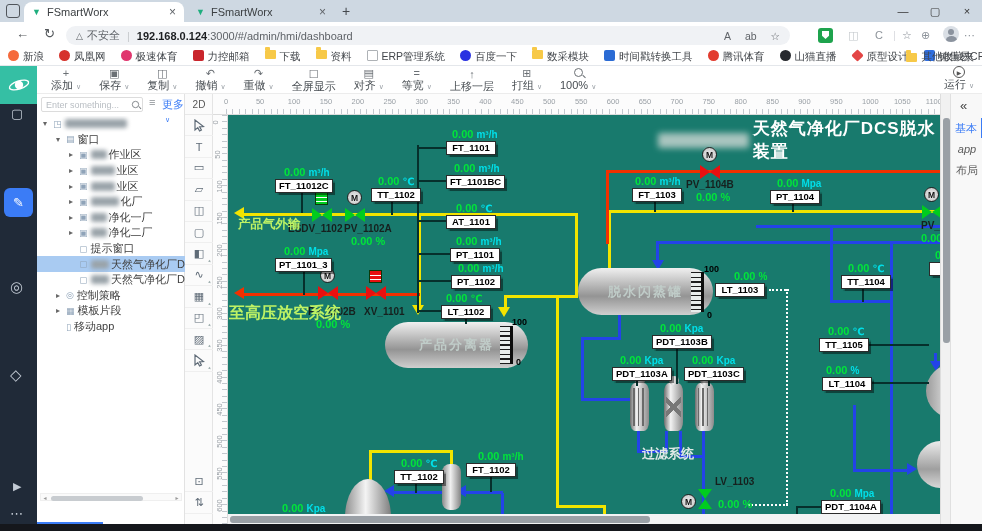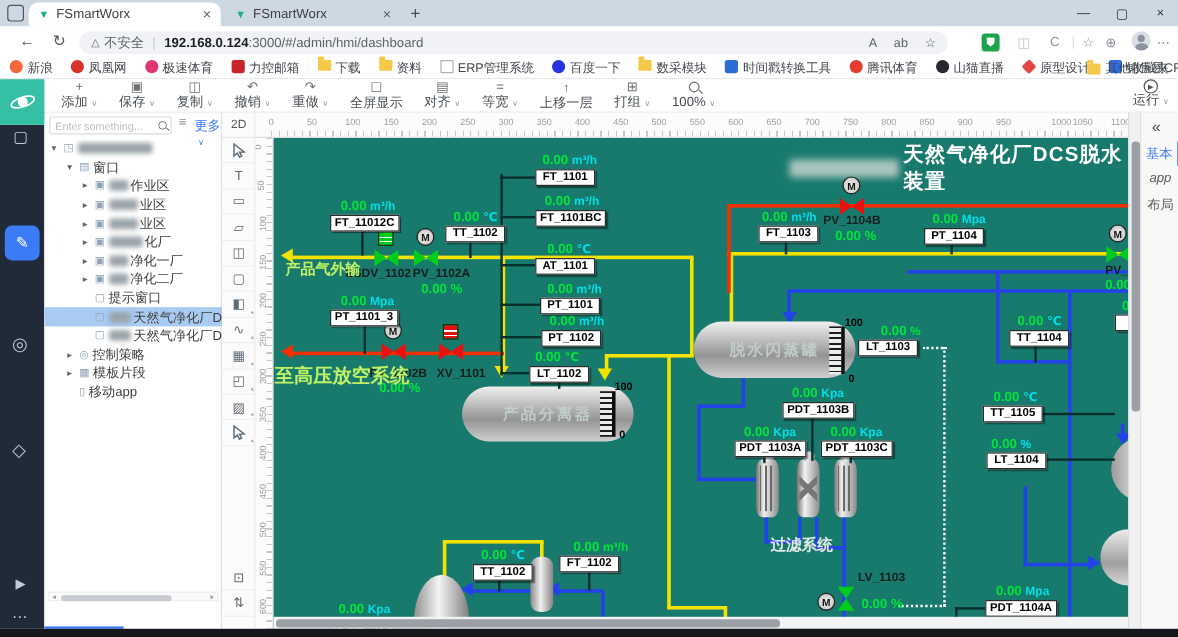--- a/index.html
+++ b/index.html
@@ -457,21 +457,21 @@
       <div class="hnum" style="left: 330px;">500</div>
       <div class="hnum" style="left: 361.9px;">550</div>
       <div class="hnum" style="left: 393.8px;">600</div>
       <div class="hnum" style="left: 425.7px;">650</div>
       <div class="hnum" style="left: 457.6px;">700</div>
       <div class="hnum" style="left: 489.5px;">750</div>
       <div class="hnum" style="left: 521.4px;">800</div>
       <div class="hnum" style="left: 553.3px;">850</div>
       <div class="hnum" style="left: 585.2px;">900</div>
       <div class="hnum" style="left: 617.1px;">950</div>
-      <div class="hnum" style="left: 663px;">1000</div>
+      <div class="hnum" style="left: 649px;">1000</div>
       <div class="hnum" style="left: 680.9px;">1050</div>
       <div class="hnum" style="left: 712.8px;">1100</div>
     </div>
   <div id="vruler">
       <div class="vnum" style="top: 3px;">0</div>
       <div class="vnum" style="top: 34.9px;">50</div>
       <div class="vnum" style="top: 66.8px;">100</div>
       <div class="vnum" style="top: 98.7px;">150</div>
       <div class="vnum" style="top: 130.6px;">200</div>
       <div class="vnum" style="top: 162.5px;">250</div>

